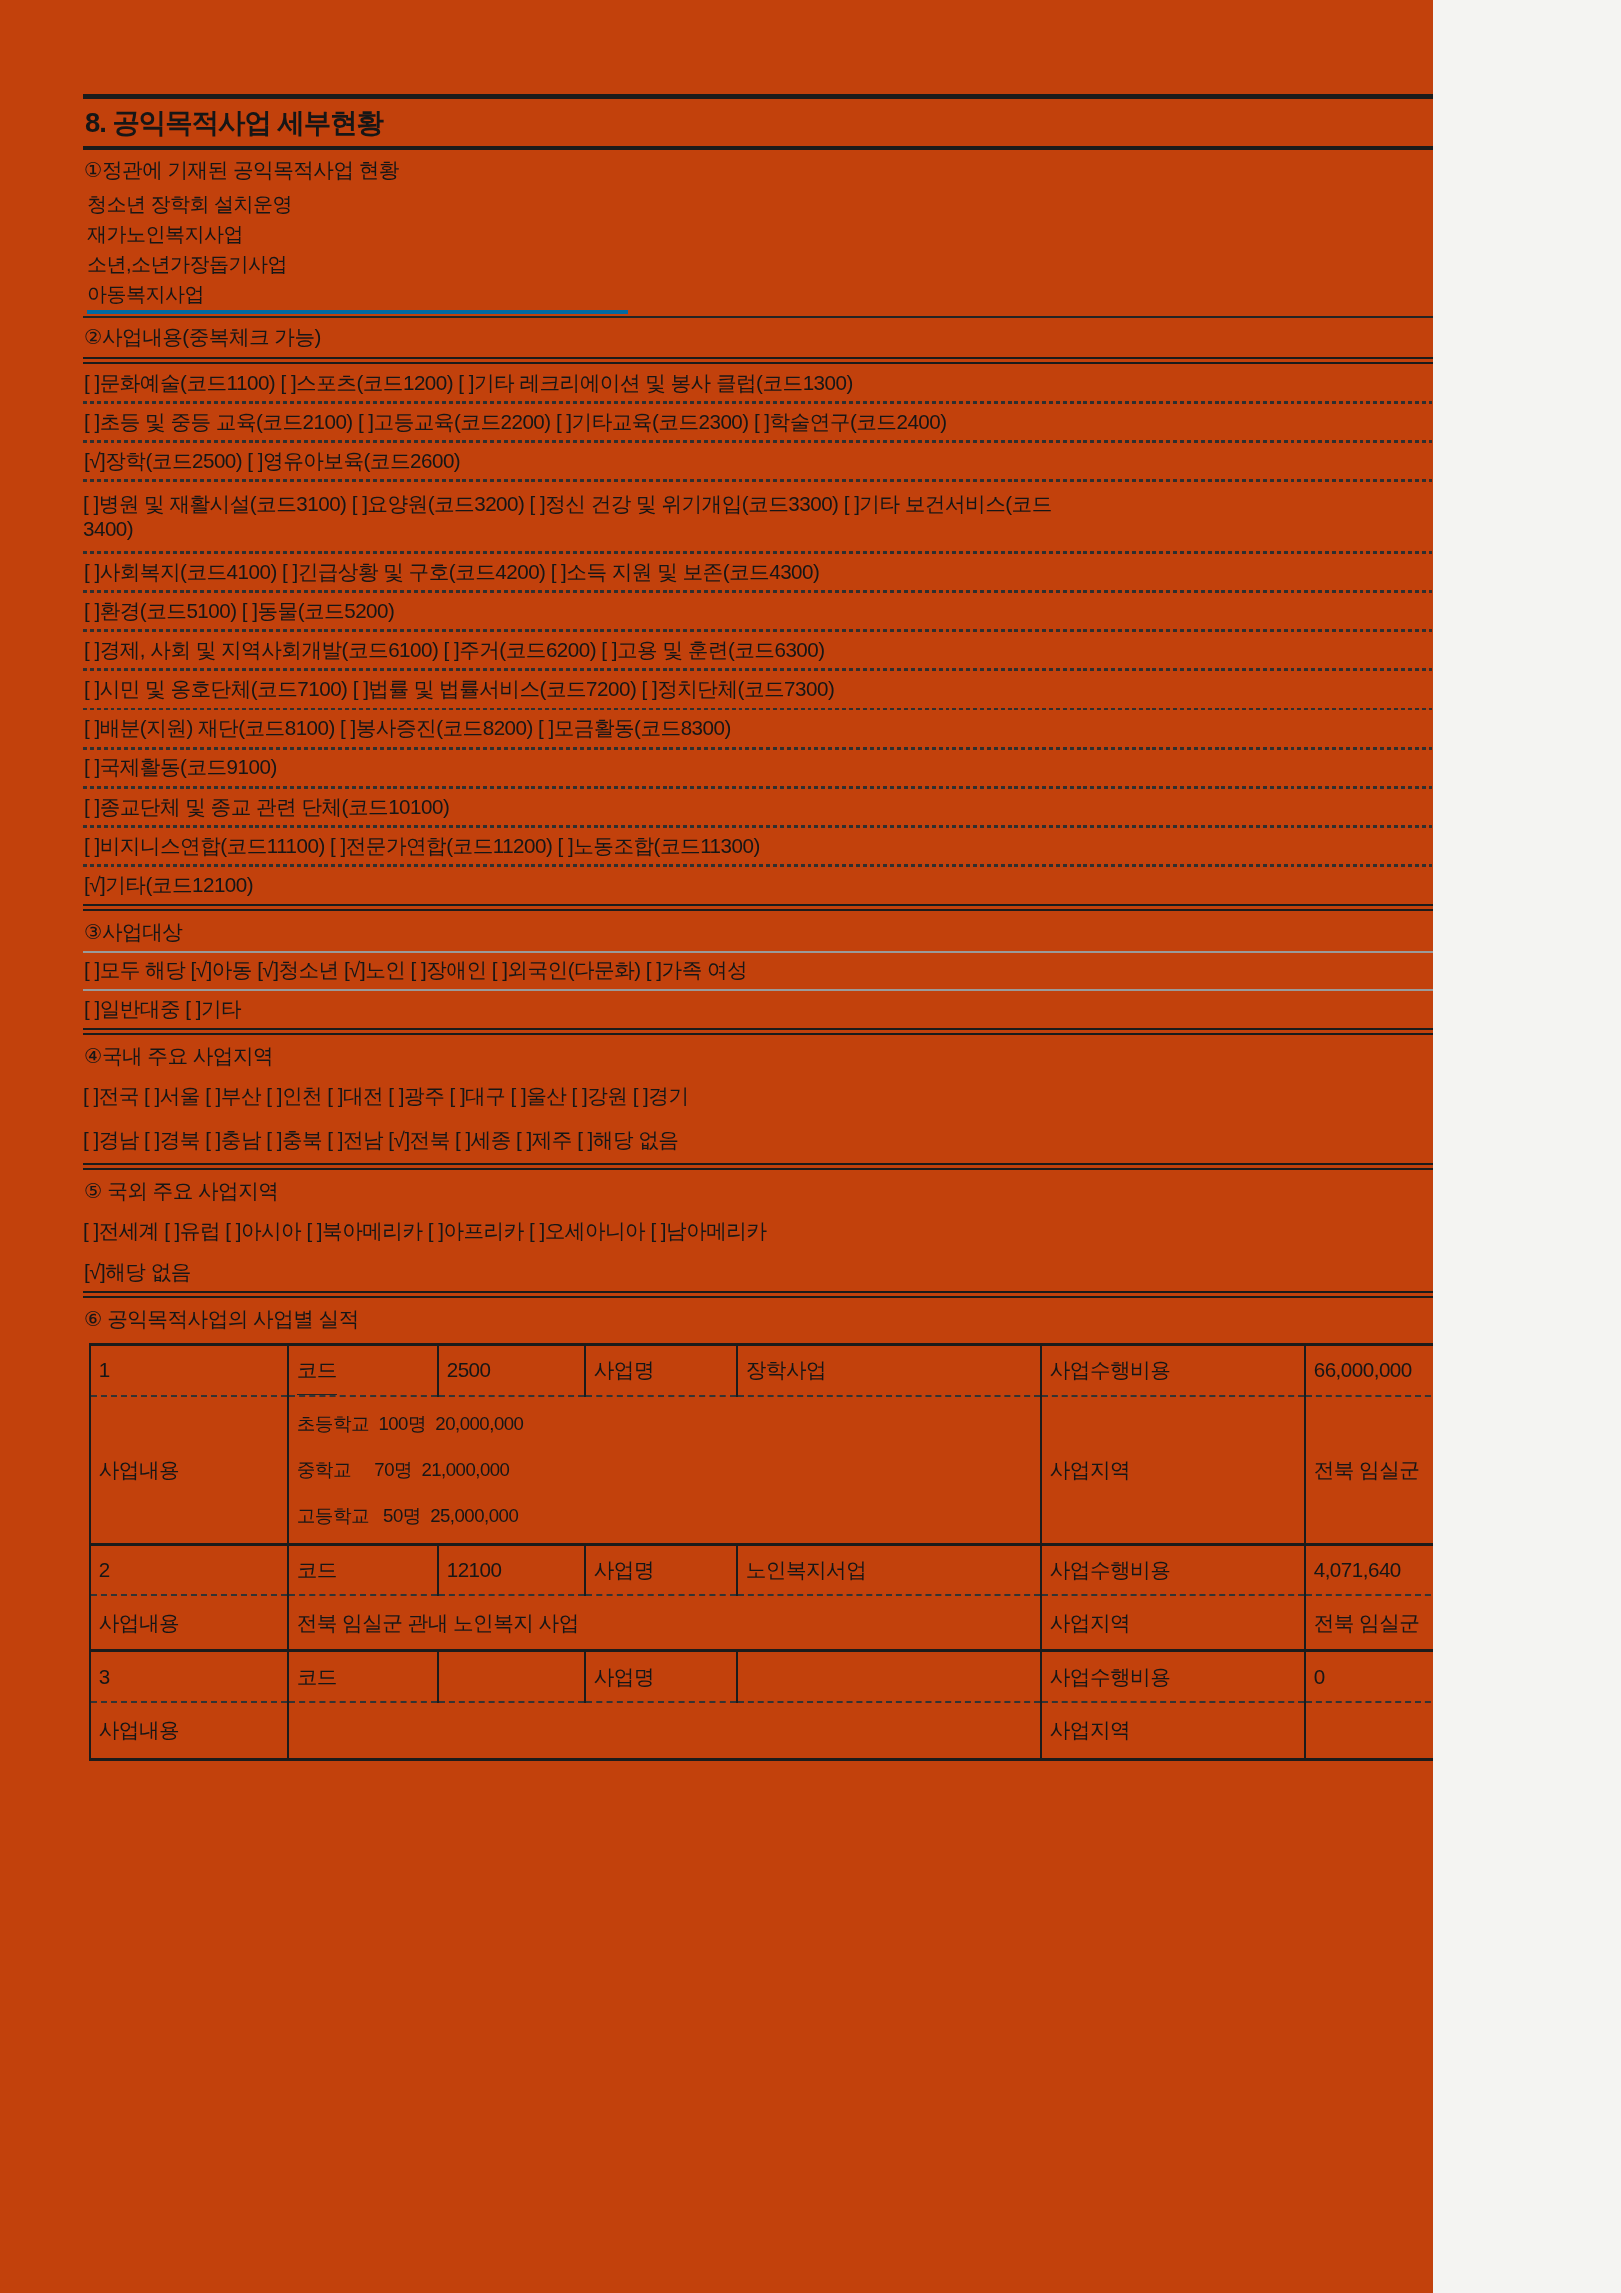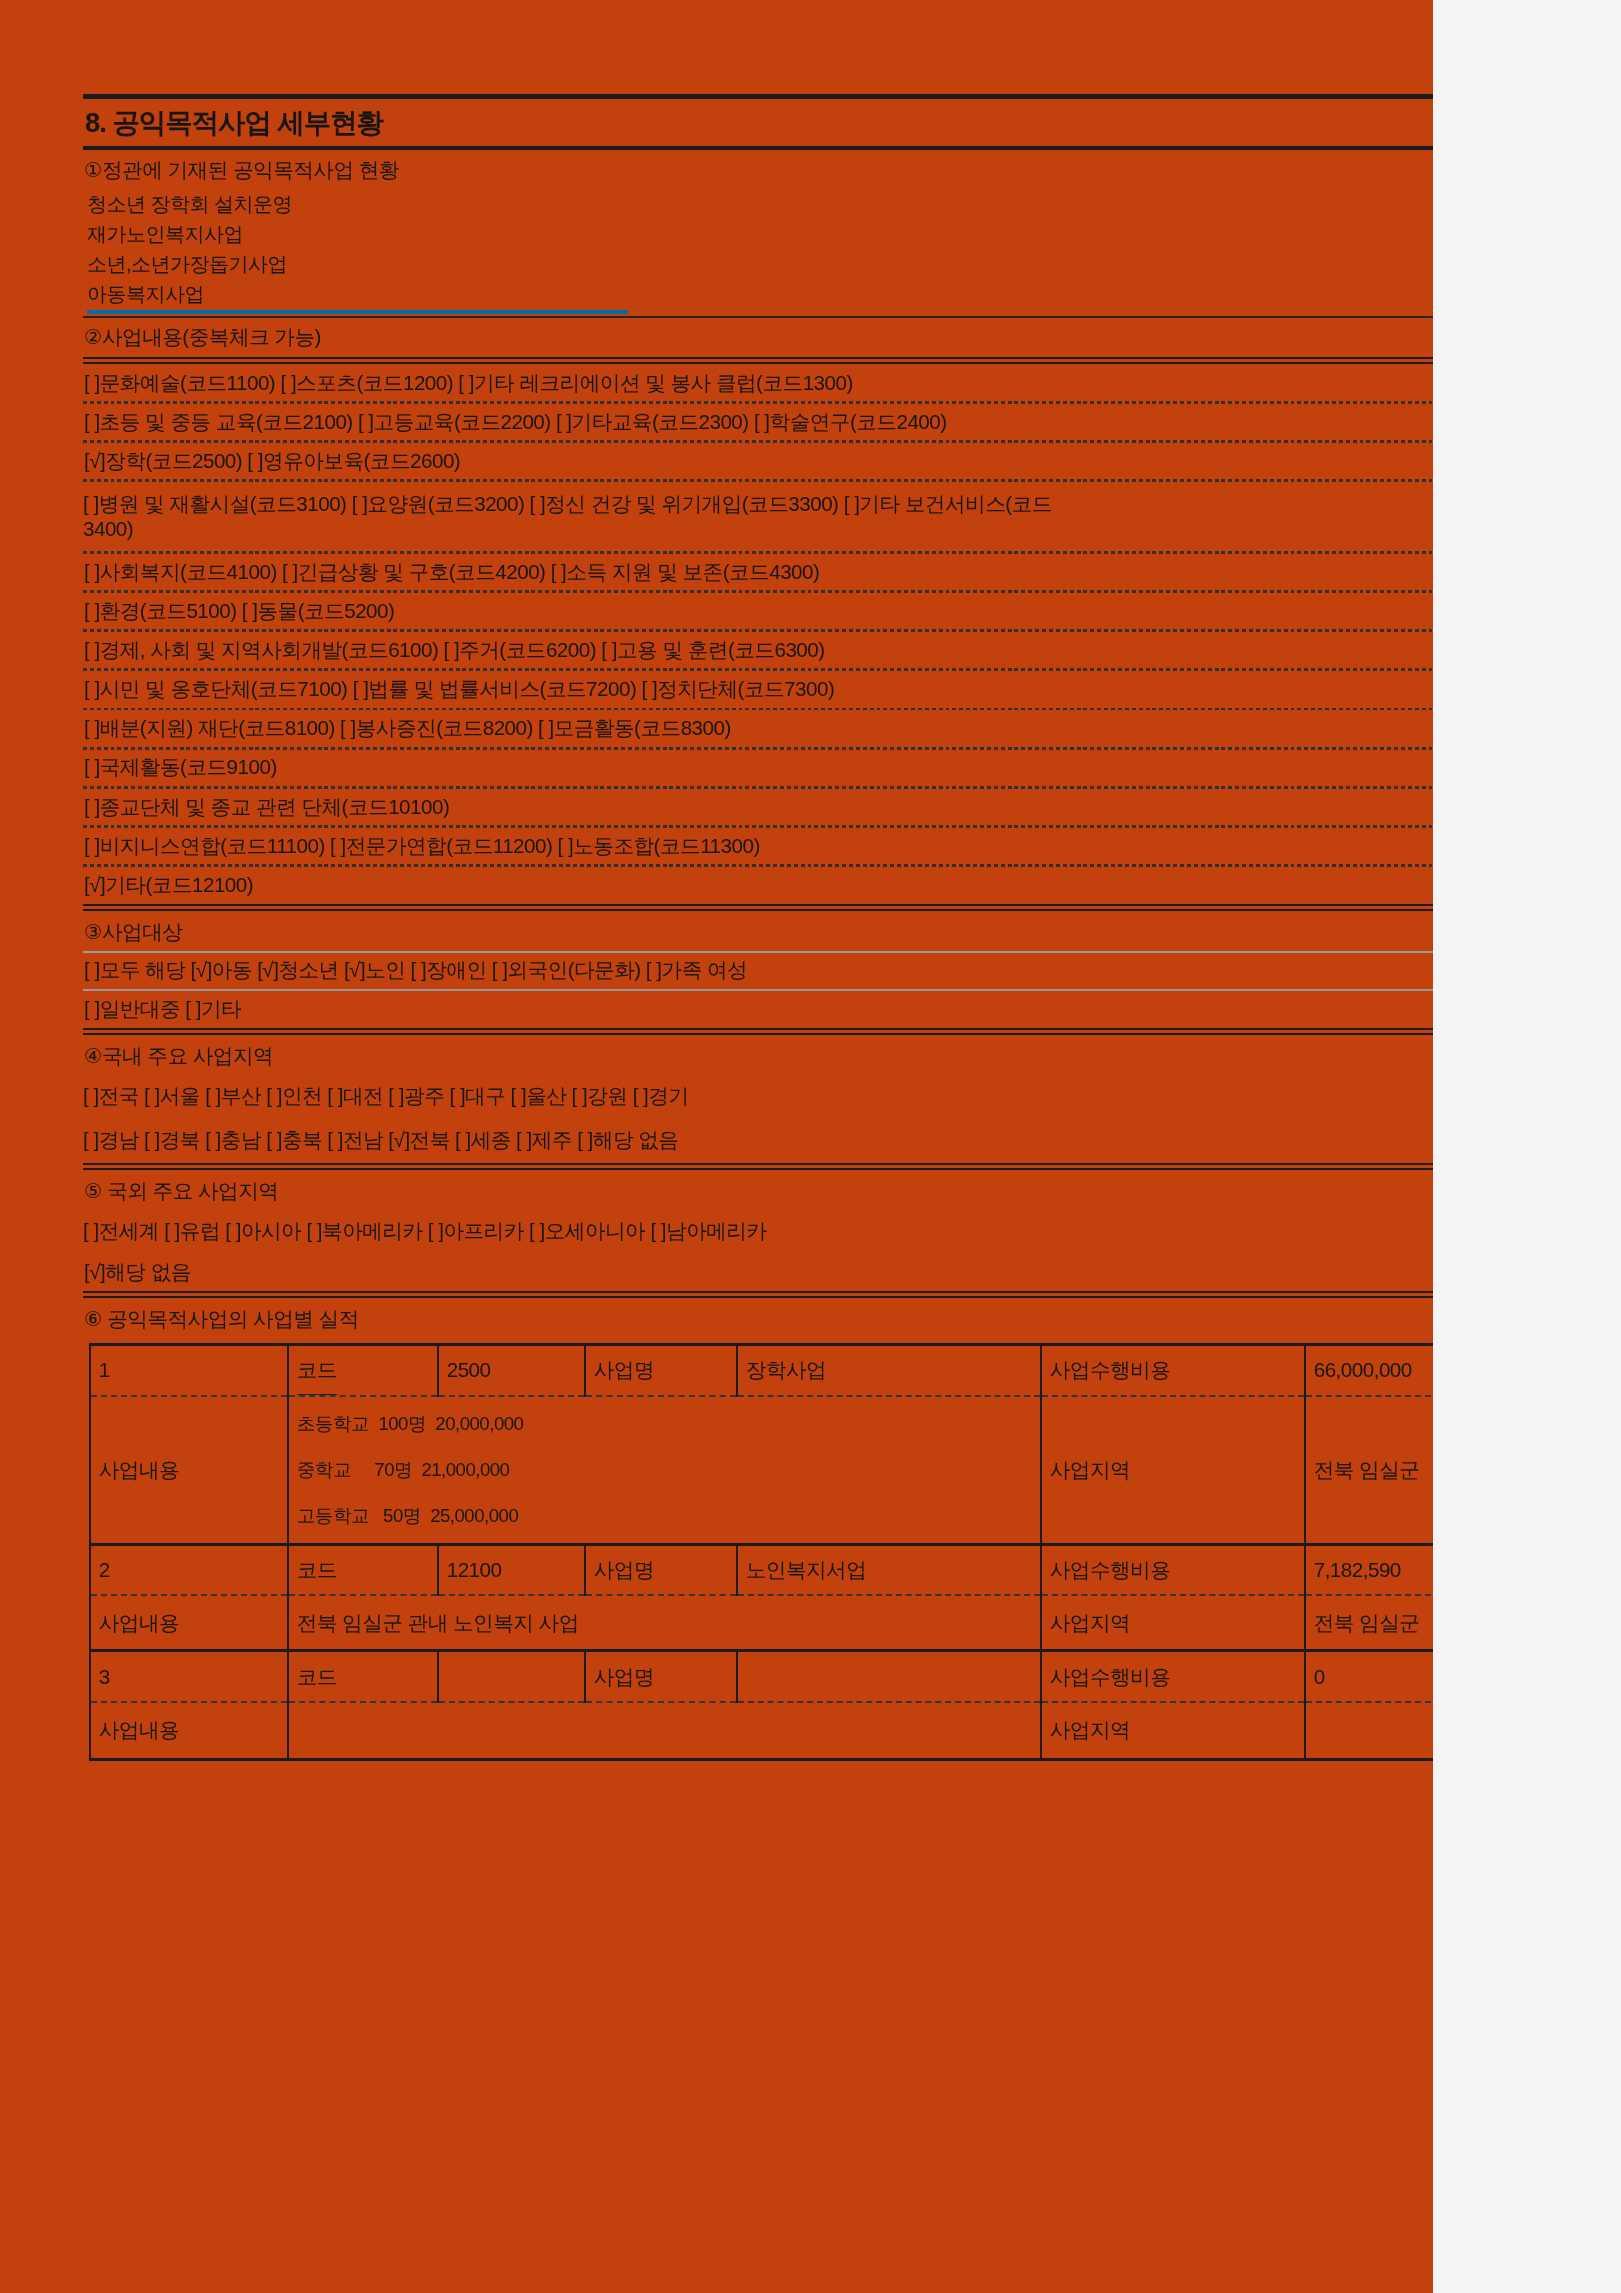--- a/index.html
+++ b/index.html
@@ -218,21 +218,21 @@
           <td class="c-region">전북 임실군</td>
         </tr>
 
         <tr class="ra">
           <td class="c-no">2</td>
           <td><span class="u-label">코드</span></td>
           <td class="c-val">12100</td>
           <td>사업명</td>
           <td class="c-name">노인복지서업</td>
           <td>사업수행비용</td>
-          <td class="c-cost">7,182,590</td>
+          <td class="c-cost">4,071,640</td>
         </tr>
 
         <tr class="rb">
           <td class="h-med">사업내용</td>
           <td class="c-content" colspan="4">전북 임실군 관내 노인복지 사업</td>
           <td>사업지역</td>
           <td class="c-region">전북 임실군</td>
         </tr>
 
         <tr class="ra">

